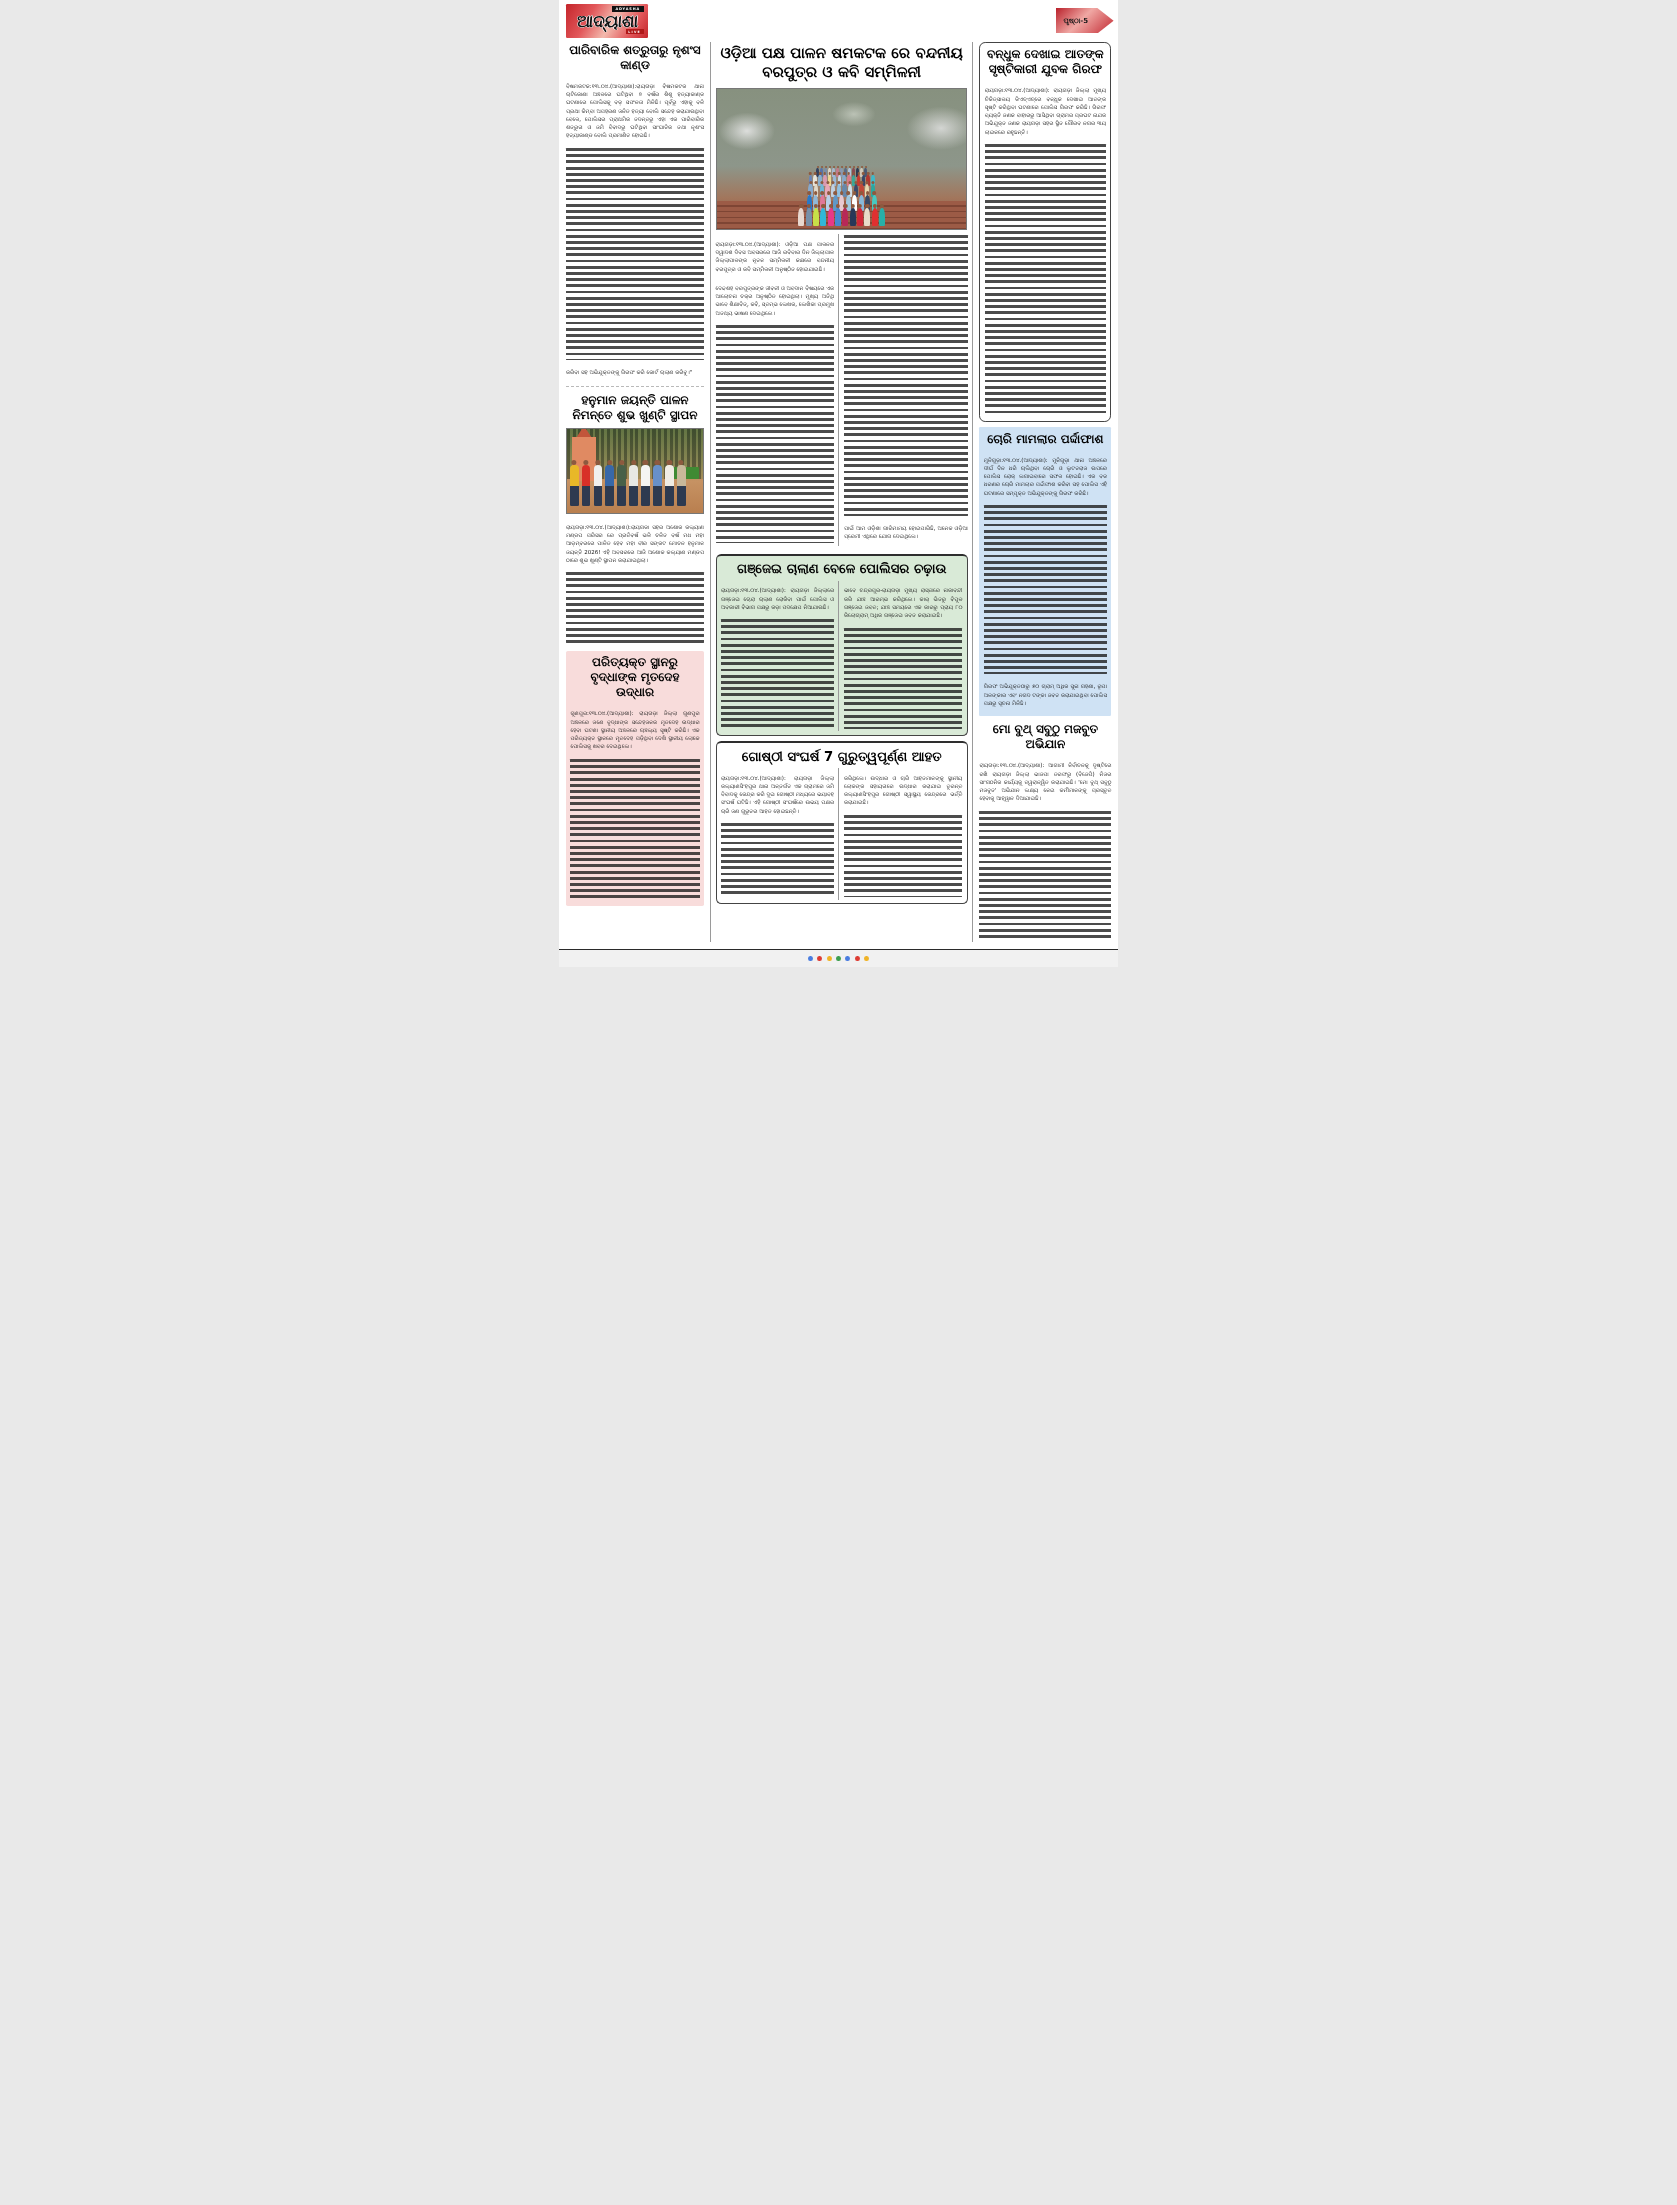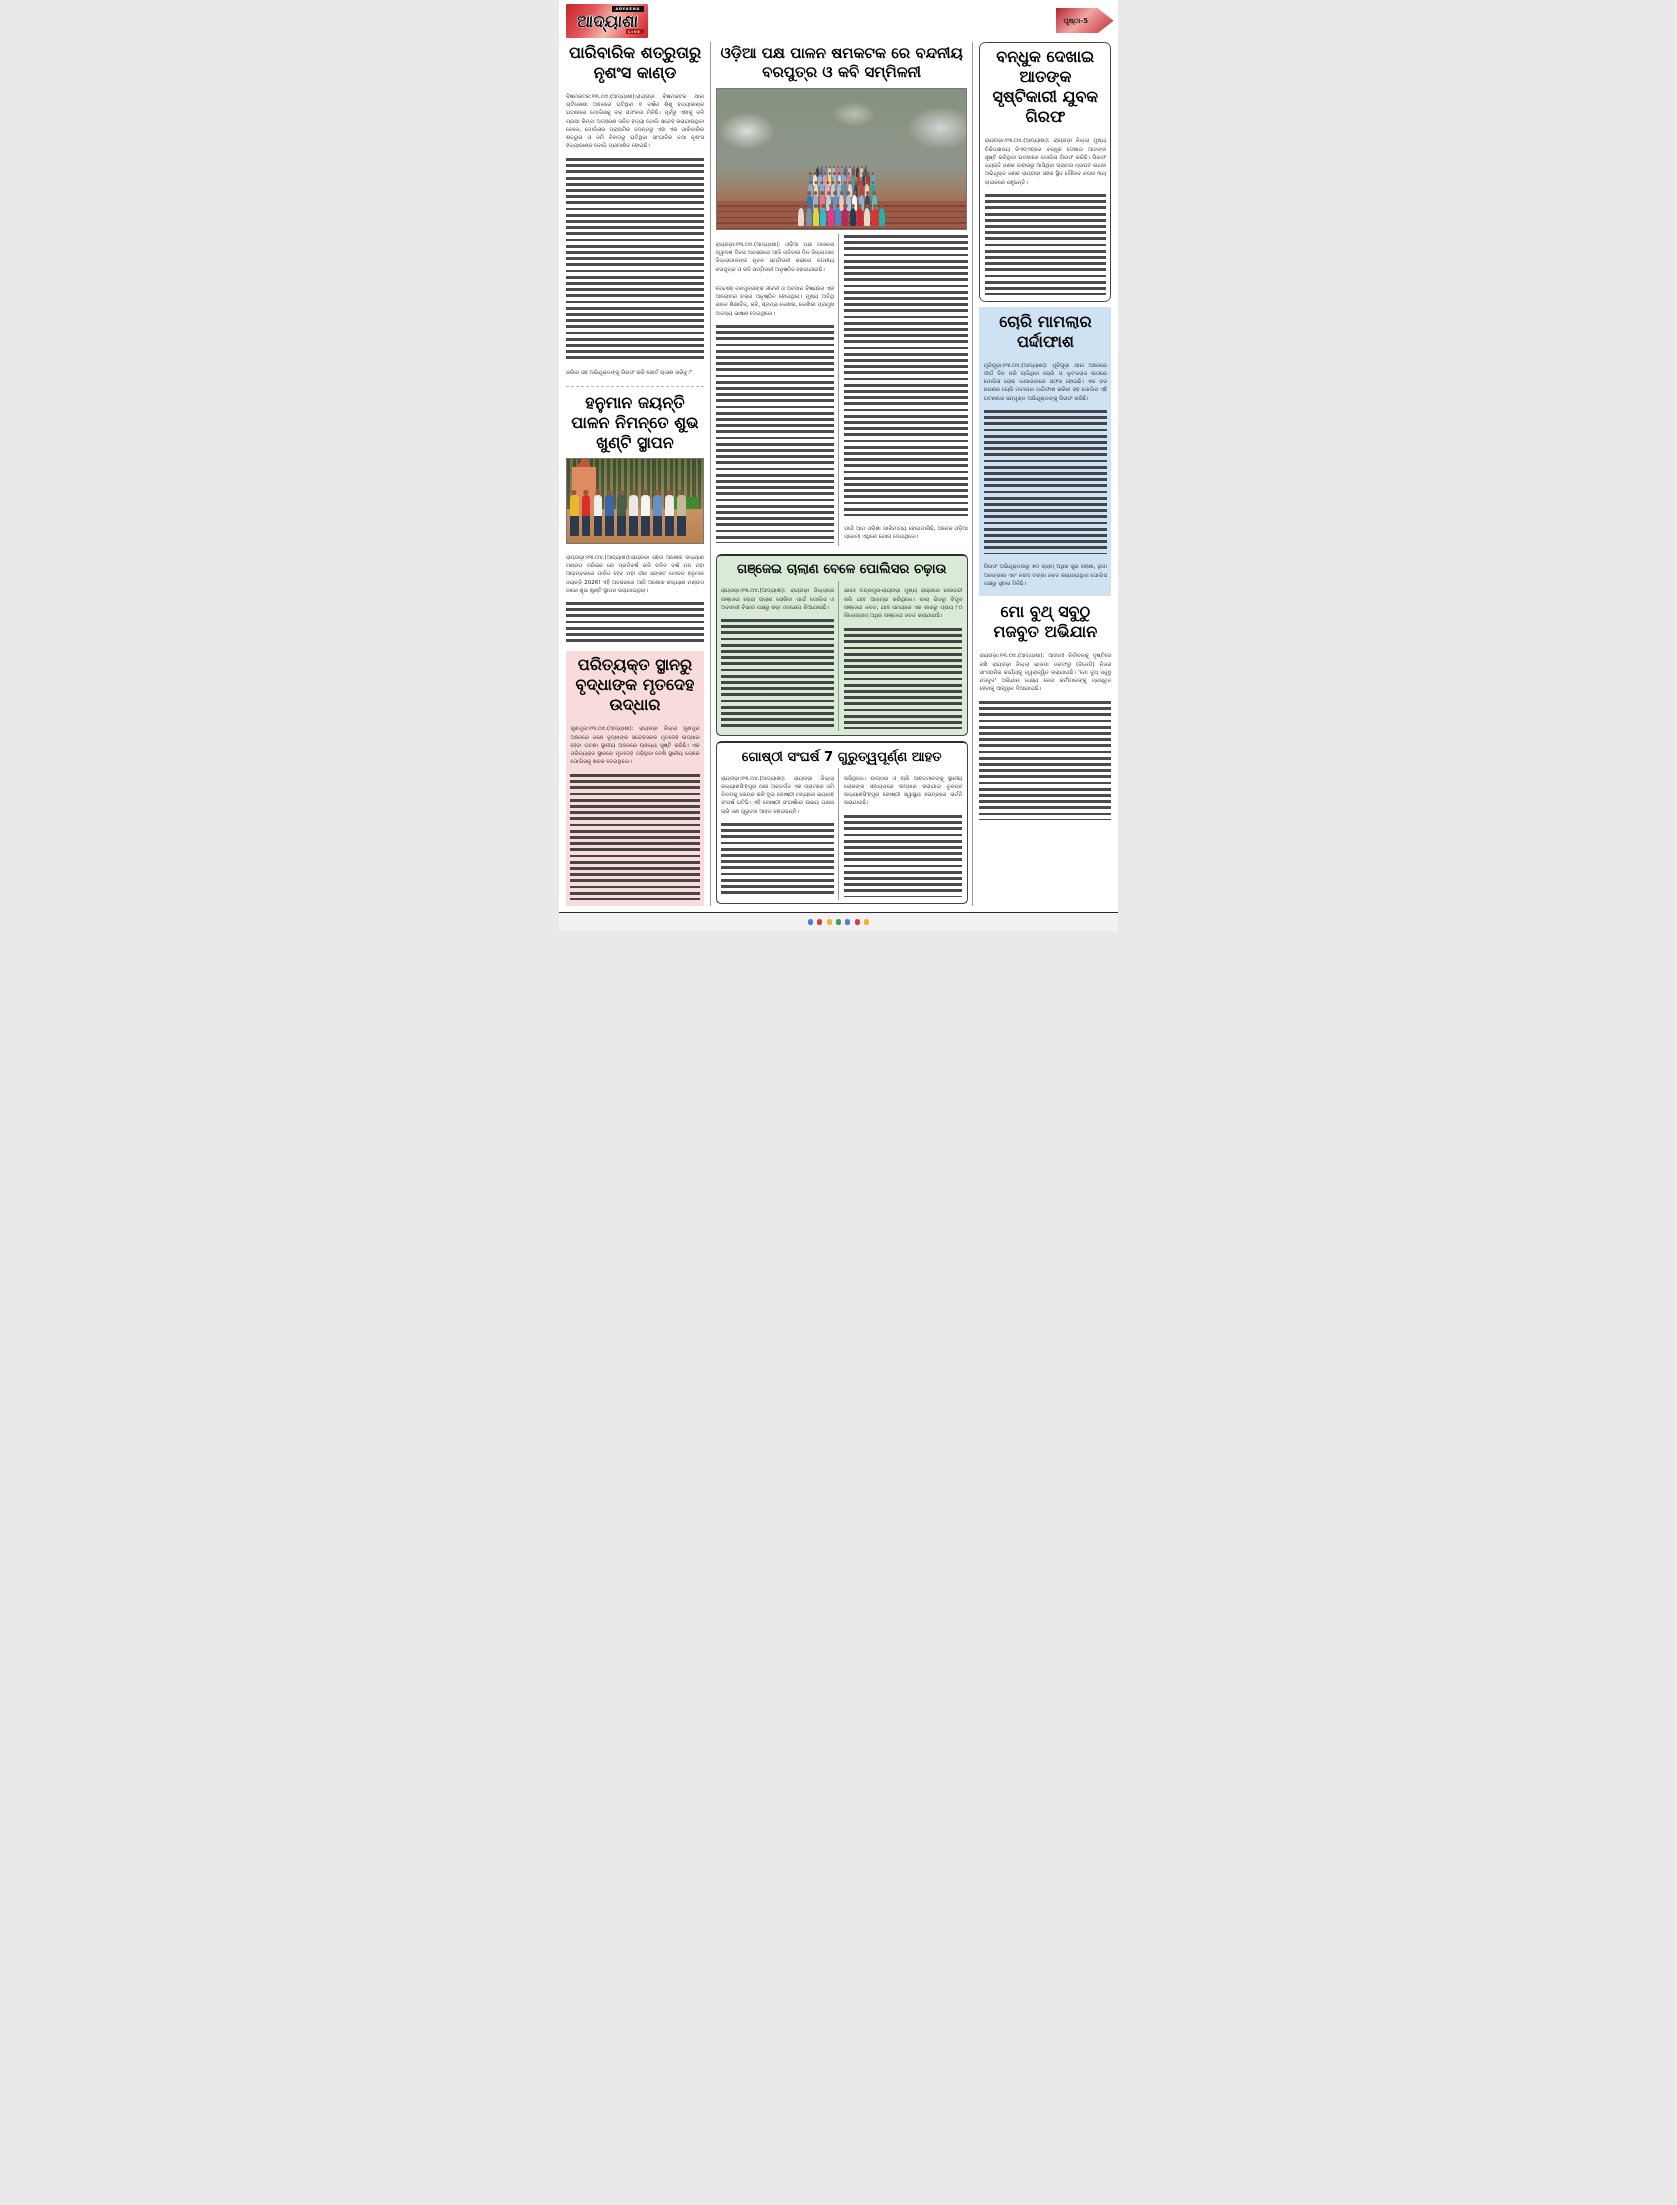--- a/index.html
+++ b/index.html
@@ -35,21 +35,21 @@
   .page-badge{position:absolute;right:-2.6px;top:4.4px;width:58px;height:25.6px;z-index:3;
               background:linear-gradient(135deg,#b9202a,#f0a8a4 45%,#c22730);
               clip-path:polygon(0 0,72% 0,100% 50%,72% 100%,0 100%);
               display:flex;align-items:center;}
   .page-badge span{font-size:7px;font-weight:bold;color:#1a1a1a;padding-left:8px;}
   
   .page-body{display:grid;grid-template-columns:138px 263px 132px;gap:0 6.2px;margin-top:4.4px;}
   .colL{width:138px;}
   .colC{border-left:0.4px solid #9a9a9a;border-right:0.4px solid #9a9a9a;padding:0 4.4px;}
   .colR{width:132px;}
-  h2.head1{font-size:16px;line-height:1.25;font-weight:bold;text-align:center;margin:0.9px 0 3.5px 0;color:#000;}
+  h2.head1{font-size:12px;line-height:1.25;font-weight:bold;text-align:center;margin:0.9px 0 3.5px 0;color:#000;}
   h1.bighead{font-size:15px;line-height:1.3;font-weight:bold;text-align:center;margin:1.8px 4.4px 4.4px 4.4px;color:#000;}
   .body-txt{font-size:5.5px;line-height:1.5;text-align:justify;color:#141414;word-break:break-word;}
   .fill{background:repeating-linear-gradient(180deg,rgba(25,25,25,.78) 0 2.9px,rgba(255,255,255,0) 2.9px 6.2px);
         border-radius:0.4px;}
   .article{display:flex;flex-direction:column;}
   .dashed-sep{border-top:0.9px dashed #b9b9b9;margin:4.4px 0;}
   
   .photo-frame{border:0.4px solid #777;background:#dfe5e2;position:relative;overflow:hidden;}
   .center-photo{height:140px;margin:0.9px 0.9px 4.4px 0.9px;
      background:
@@ -263,21 +263,21 @@
           </div>
           <div class="c2 article">
             <p class="body-txt">କରିଥିଲେ। ଉଦ୍ଧାର ଓ ଚାରି ଆହତମାନଙ୍କୁ ସ୍ଥାନୀୟ ଲୋକଙ୍କ ସହାୟତାରେ ଉଦ୍ଧାର କରାଯାଇ ତୁରନ୍ତ କଲ୍ୟାଣସିଂହପୁର ଗୋଷ୍ଠୀ ସ୍ୱାସ୍ଥ୍ୟ କେନ୍ଦ୍ରରେ ଭର୍ତ୍ତି କରାଯାଇଛି।</p>
             <div class="fill" style="flex:1;margin:2.6px 0;"></div>
           </div>
         </div>
       </div>
     </div>
 
     <div class="colR">
-      <div class="box article" style="height:260px;border-radius:6.2px;">
+      <div class="box article" style="height:380px;border-radius:6.2px;">
         <h2 class="head1">ବନ୍ଧୁକ ଦେଖାଇ ଆତଙ୍କ ସୃଷ୍ଟିକାରୀ ଯୁବକ ଗିରଫ</h2>
         <p class="body-txt">ରାୟଗଡ଼ା:୧୩.୦୪.(ଆଦ୍ୟାଶା): ରାୟଗଡ଼ା ଜିଲ୍ଲା ମୁଖ୍ୟ ଚିକିତ୍ସାଳୟ ଡିଏଚ୍ଏଚ୍‌ରେ ବନ୍ଧୁକ ଦେଖାଇ ଆତଙ୍କ ସୃଷ୍ଟି କରିଥିବା ଘଟଣାରେ ପୋଲିସ ଗିରଫ କରିଛି। ଗିରଫ ବ୍ୟକ୍ତି ଜଣକ ବାହାରରୁ ଆସିଥିବା ଗ୍ରାମର ପ୍ରଘଟ ନାଯକ ଅଭିଯୁକ୍ତ ଜଣକ ରାୟଗଡ଼ା ସହର ସ୍ଥିତ ଗୌରବ ନଗର ୩ୟ ଲାଇନରେ ରହୁଛନ୍ତି।</p>
         <div class="fill" style="flex:1;margin:2.6px 0;"></div>
       </div>
       <div class="bluebox article" style="height:282px;">
         <h2 class="head1">ଚୋରି ମାମଲାର ପର୍ଦ୍ଦାଫାଶ</h2>
         <p class="body-txt">ମୁନିଗୁଡ଼ା:୧୩.୦୪.(ଆଦ୍ୟାଶା): ମୁନିଗୁଡ଼ା ଥାନା ଅଞ୍ଚଳରେ ଦୀର୍ଘ ଦିନ ଧରି ଚାଲିଥିବା ଚୋରି ଓ ଲୁଟତରାଜ ଉପରେ ପୋଲିସ ରୋକ୍ ଲଗାଇବାରେ ସଫଳ ହୋଇଛି। ଏକ ବଡ ଧରଣର ଚୋରି ମାମଲାର ପର୍ଦ୍ଦାଫାଶ କରିବା ସହ ପୋଲିସ ଏହି ଘଟଣାରେ ସମ୍ପୃକ୍ତ ଅଭିଯୁକ୍ତଙ୍କୁ ଗିରଫ କରିଛି।</p>
         <div class="fill" style="flex:1;margin:2.6px 0;"></div>
         <p class="body-txt">ଗିରଫ ଅଭିଯୁକ୍ତଠାରୁ ୫୦ ଗ୍ରାମ୍ ଅଧିକ ସୁନା ଗହଣା, ରୂପା ଅଳଙ୍କାର ଏବଂ ନଗଦ ଟଙ୍କା ଜବତ କରାଯାଇଥିବା ପୋଲିସ ପକ୍ଷରୁ ସୂଚନା ମିଳିଛି।</p>
       </div>

